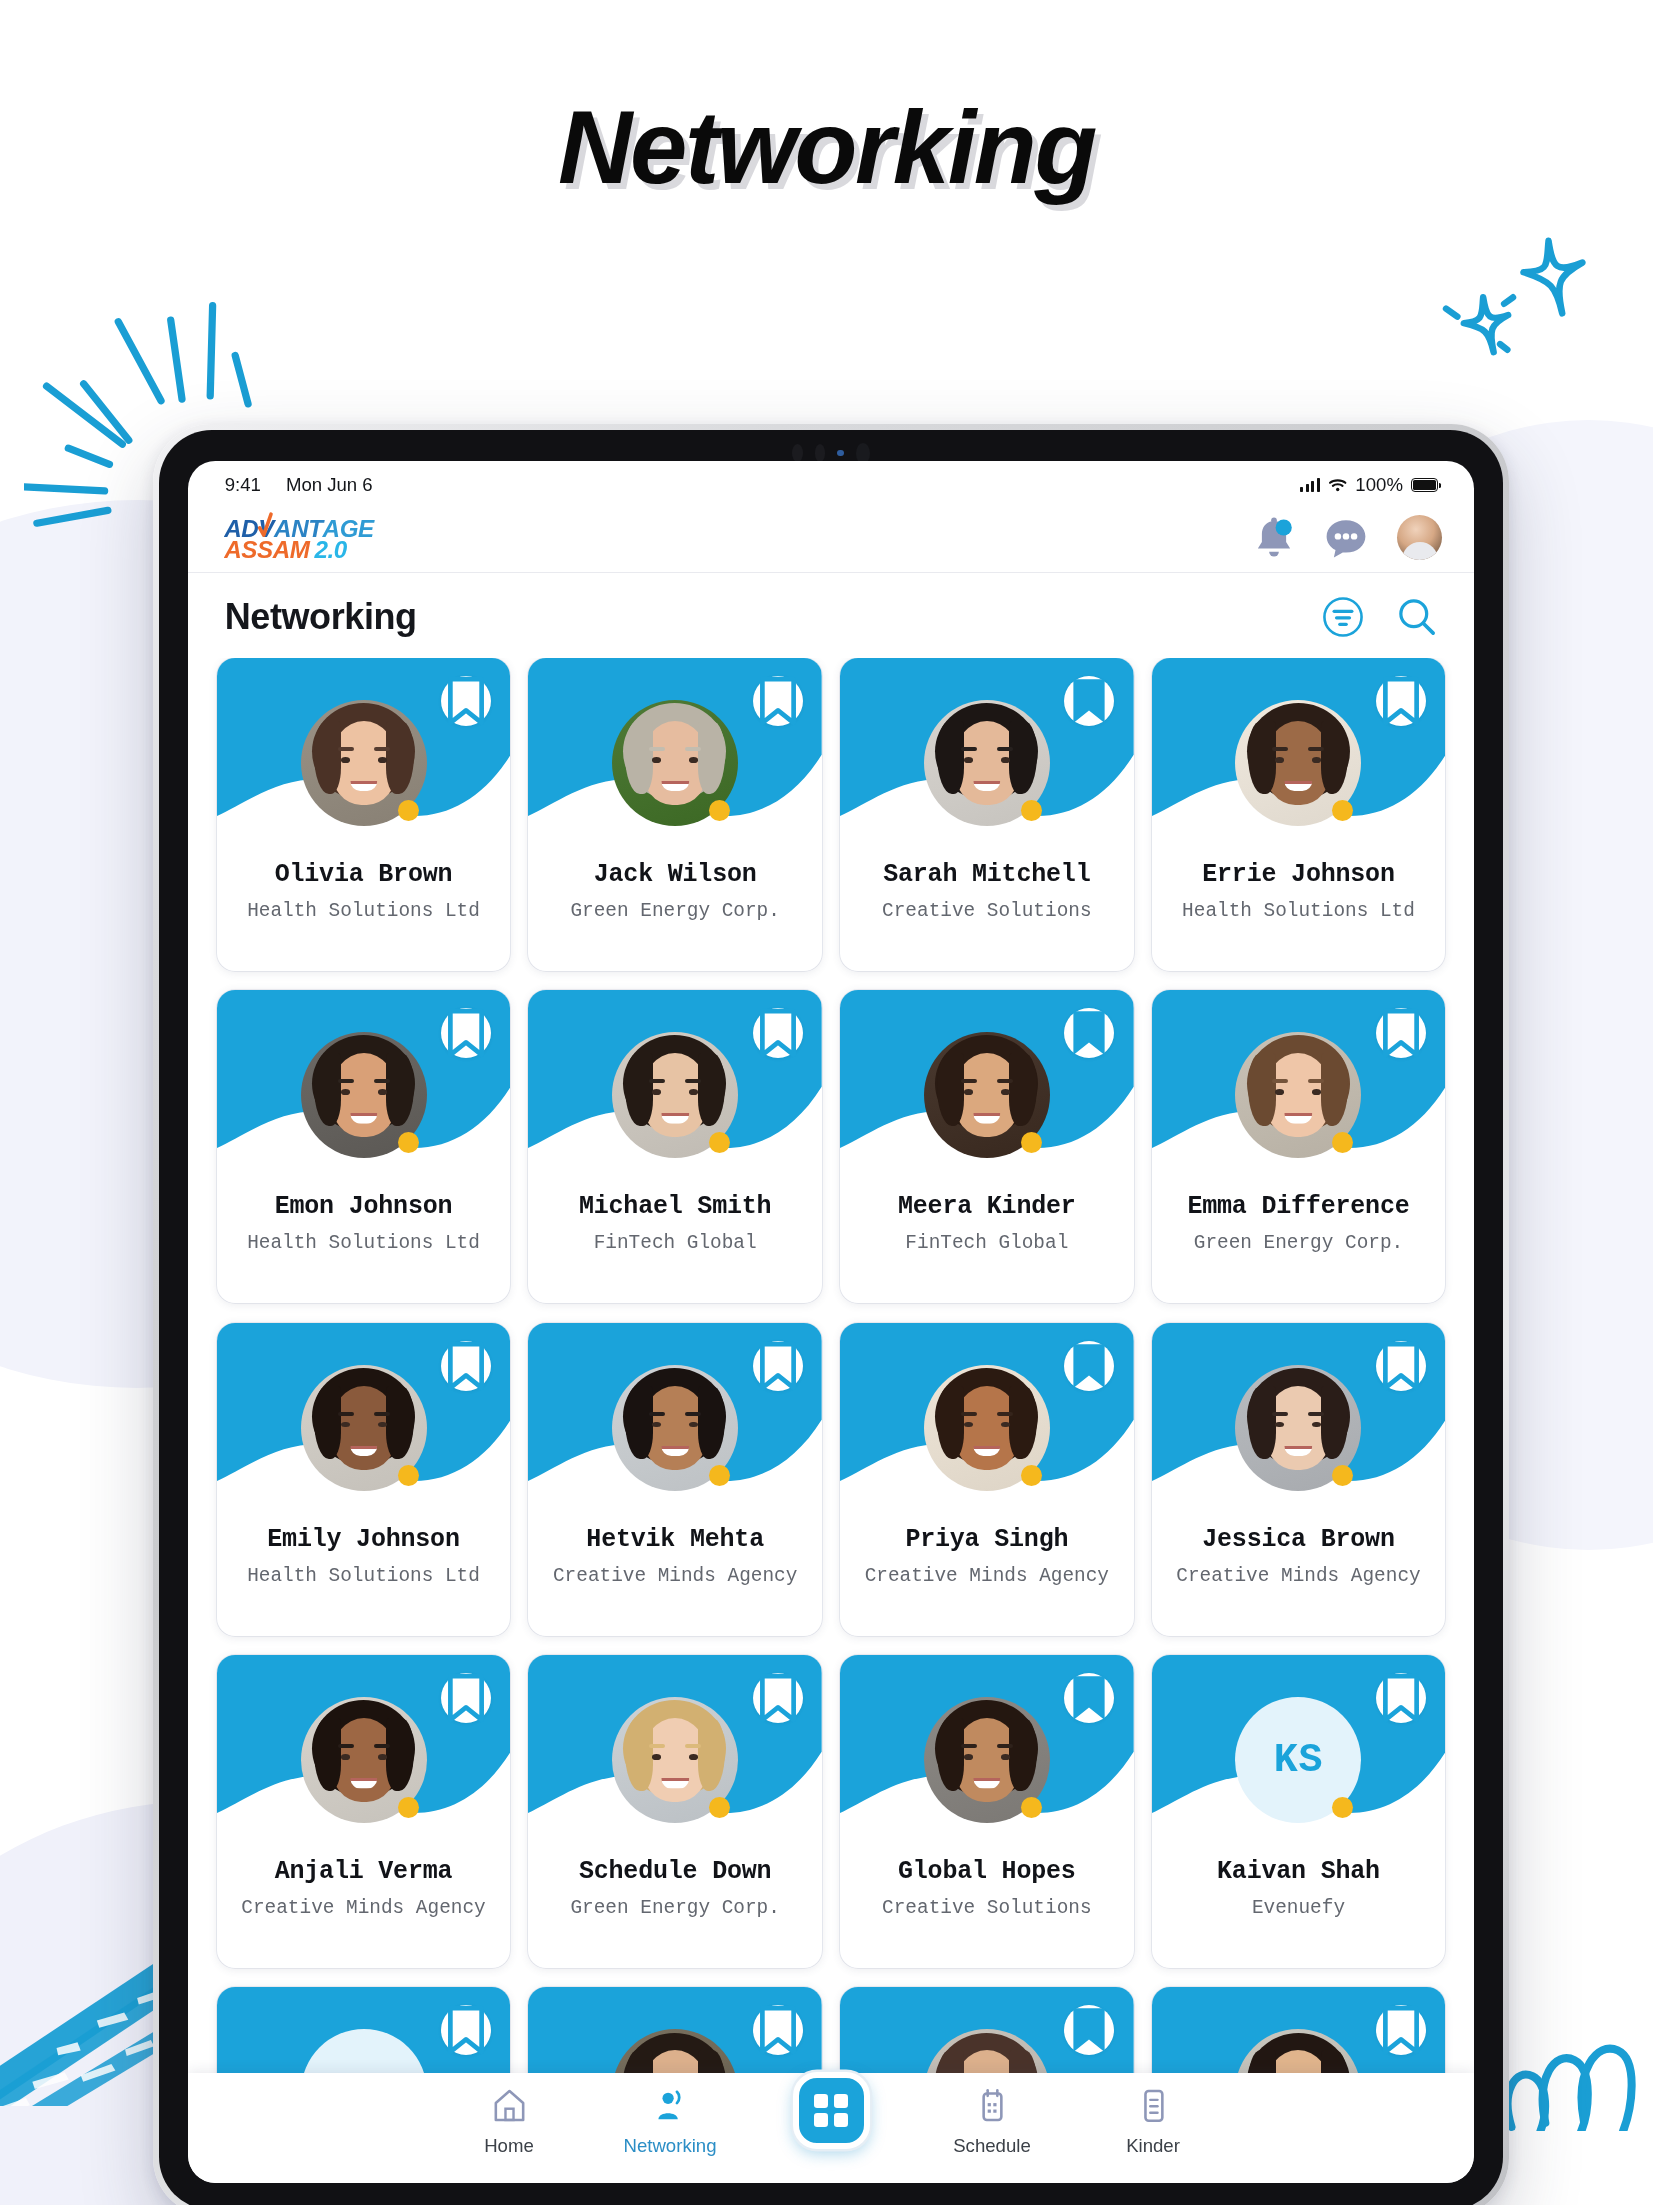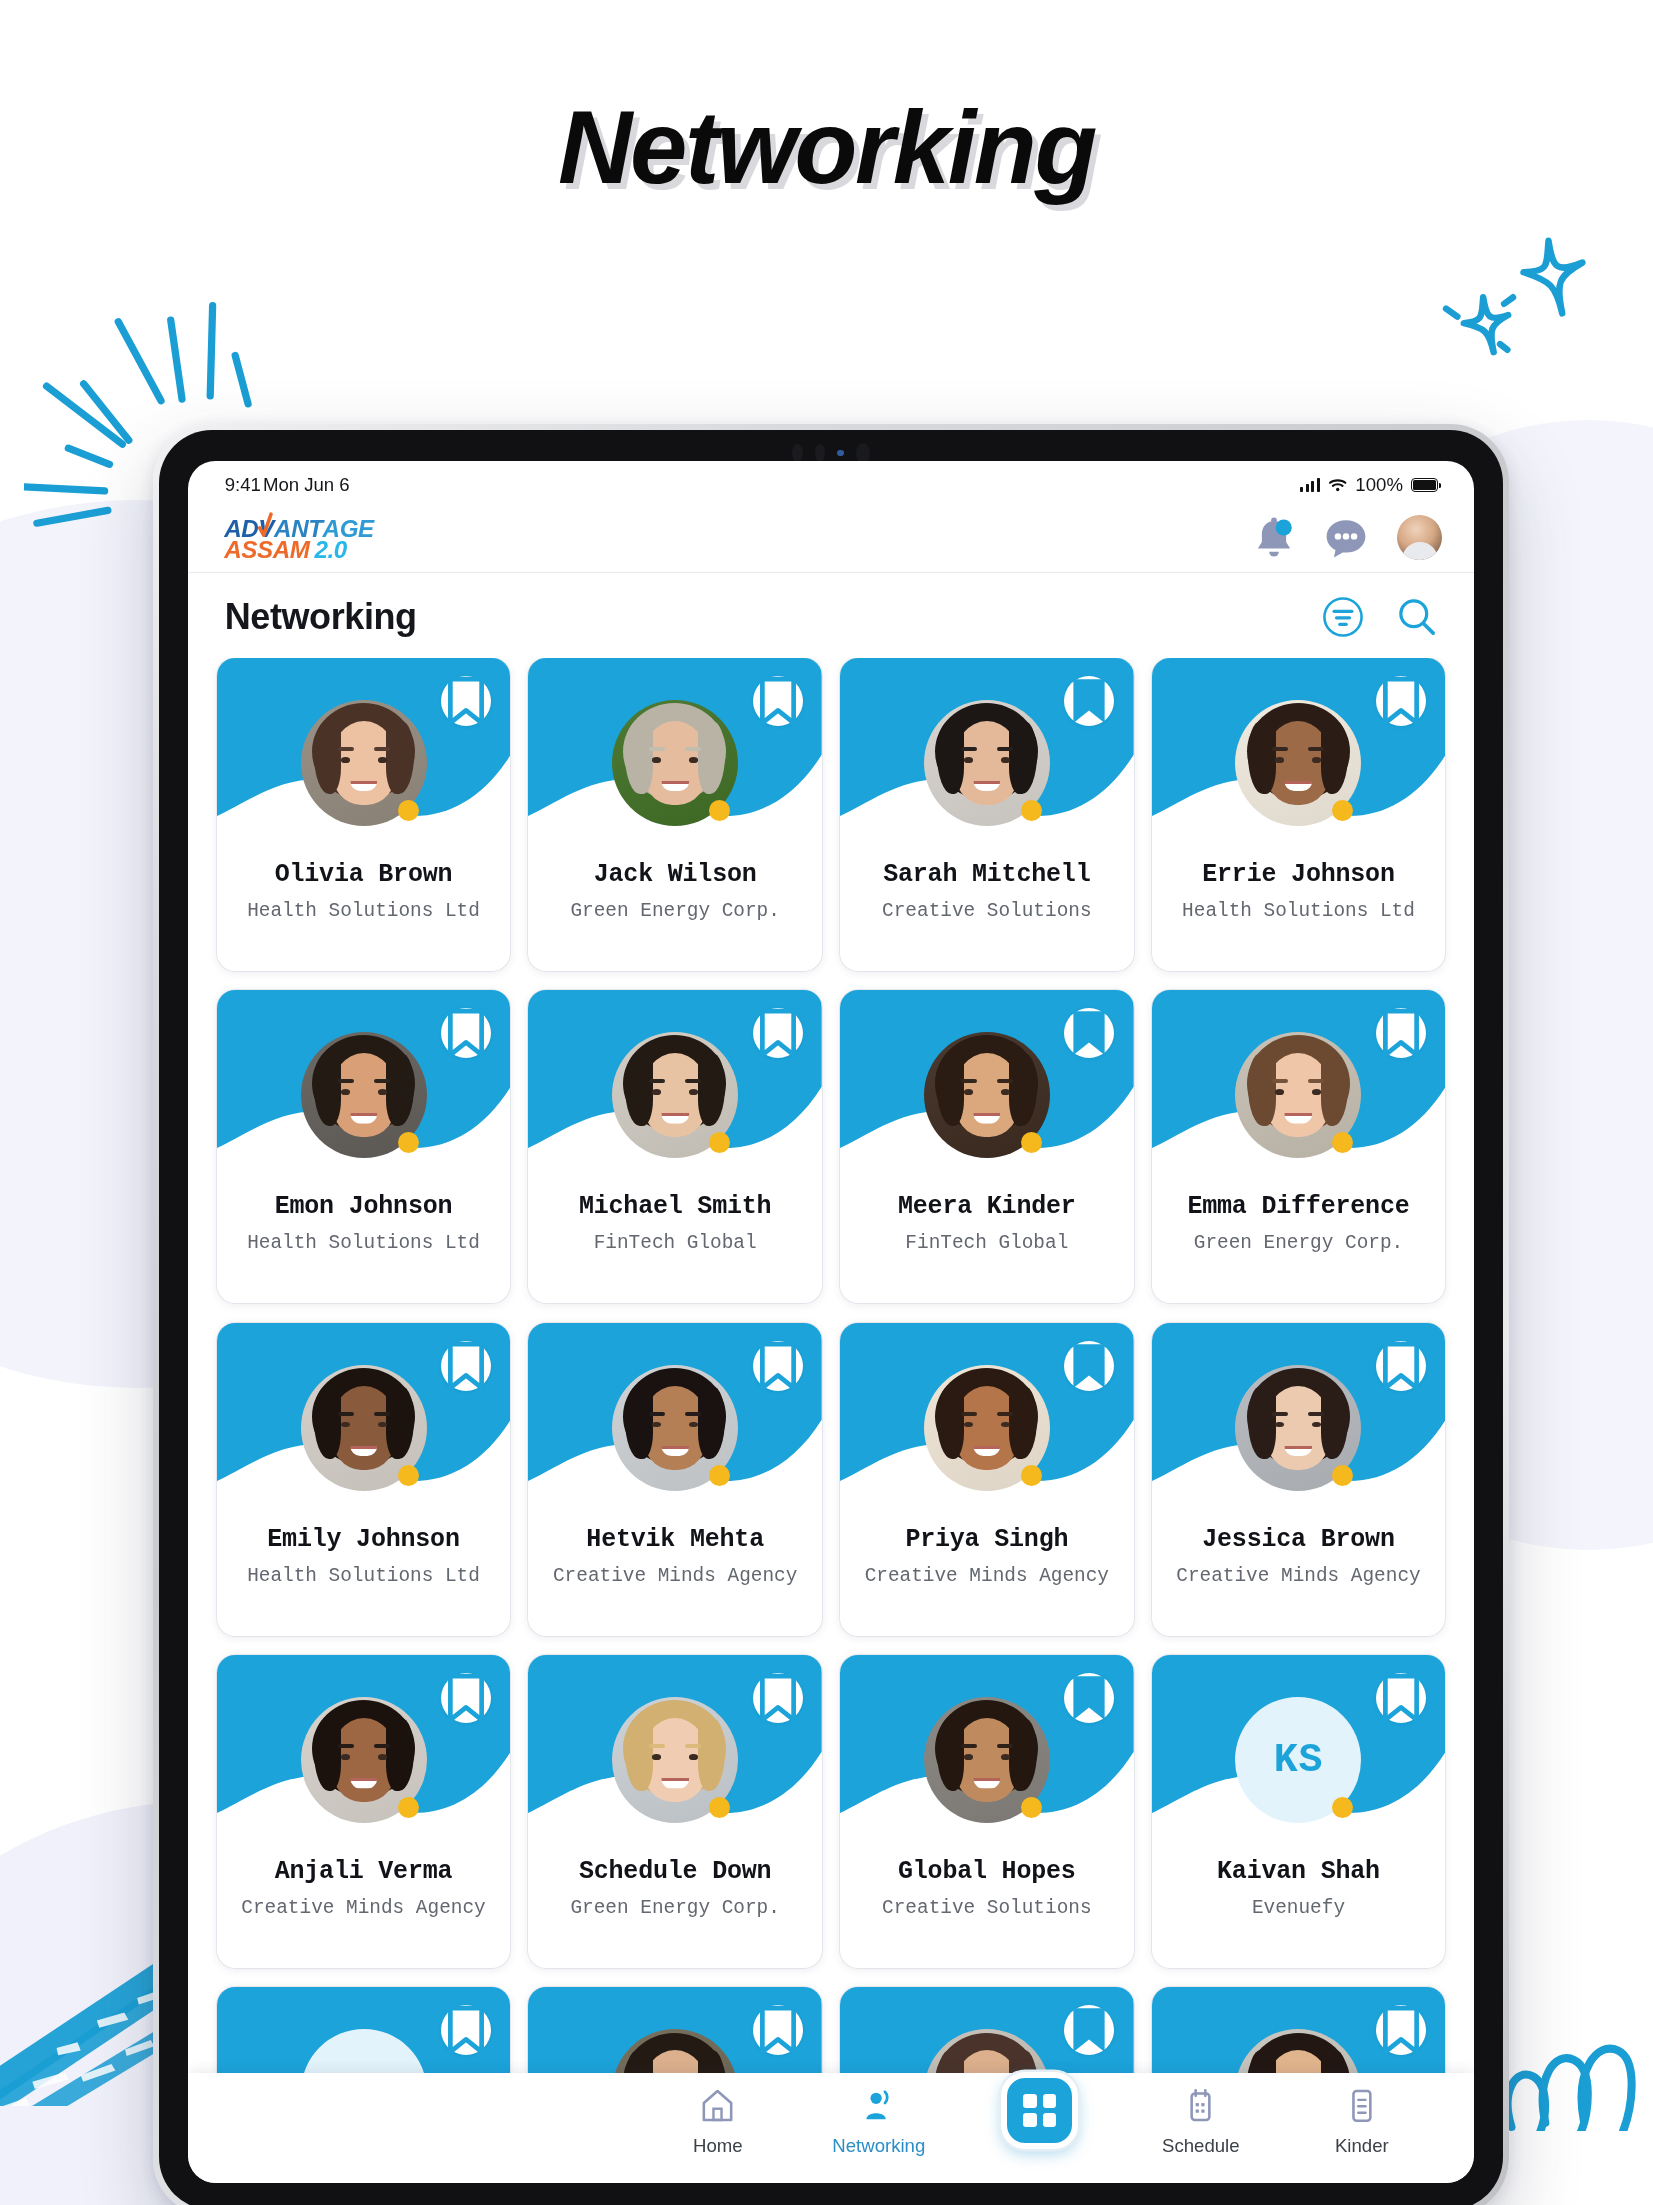--- a/index.html
+++ b/index.html
@@ -87,21 +87,21 @@
     overflow: hidden;
   }
 
   
   .statusbar {
     height: 42px; display: flex; align-items: center;
     justify-content: space-between;
     padding: 6.5px 36px 0 37px;
     font-size: 18.6px; color: #14161a; font-weight: 500;
   }
-  .sb-left { display: flex; gap: 2px; align-items: baseline; }
+  .sb-left { display: flex; gap: 25px; align-items: baseline; }
   .sb-right { display: flex; gap: 8px; align-items: center; }
   .sig { display: flex; align-items: flex-end; gap: 2.4px; height: 14.5px; }
   .sig i { display: block; width: 3.2px; background: #111; border-radius: 0.8px; }
   .sig i:nth-child(1){height:4.8px}.sig i:nth-child(2){height:8px}
   .sig i:nth-child(3){height:11.3px}.sig i:nth-child(4){height:14.5px}
   .batt {
     width: 27.4px; height: 13.7px; border: 1.6px solid #111; border-radius: 4px;
     position: relative; padding: 1.2px;
   }
   .batt::after {
@@ -192,21 +192,21 @@
   .f-eye { position:absolute; width:9px;height:5.7px;border-radius:50%;background:#3a2a22; }
   .f-brow{ position:absolute; width:16px;height:4px;border-radius:3.2px;background:#3a2a22; }
   .f-mouth{ position:absolute; width:27.4px;height:10.5px;border-radius:0 0 18px 18px;background:#ffffff;
             border-top:3.2px solid #b5645c; left:50%; transform:translateX(-50%); }
 
   
   .bottom-nav {
     position: absolute; left: 0; right: 0; bottom: 0; height: 110px;
     background: #ffffff;
     box-shadow: 0 -1.6px 13px rgba(40,50,80,0.10);
-    display: flex; align-items: center; justify-content: flex-end;
+    display: flex; align-items: center; justify-content: center;
     padding: 0 32px 12px 32px;
     border-radius: 0 0 27.4px 27.4px;
   }
   .nav-item {
     display: flex; flex-direction: column; align-items: center; gap: 8px;
     width: 161px;
   }
   .nav-label { font-size: 18.6px; color: #3c4148; }
   .nav-label.active { color: #2b8ec6; }
   .nav-center {

